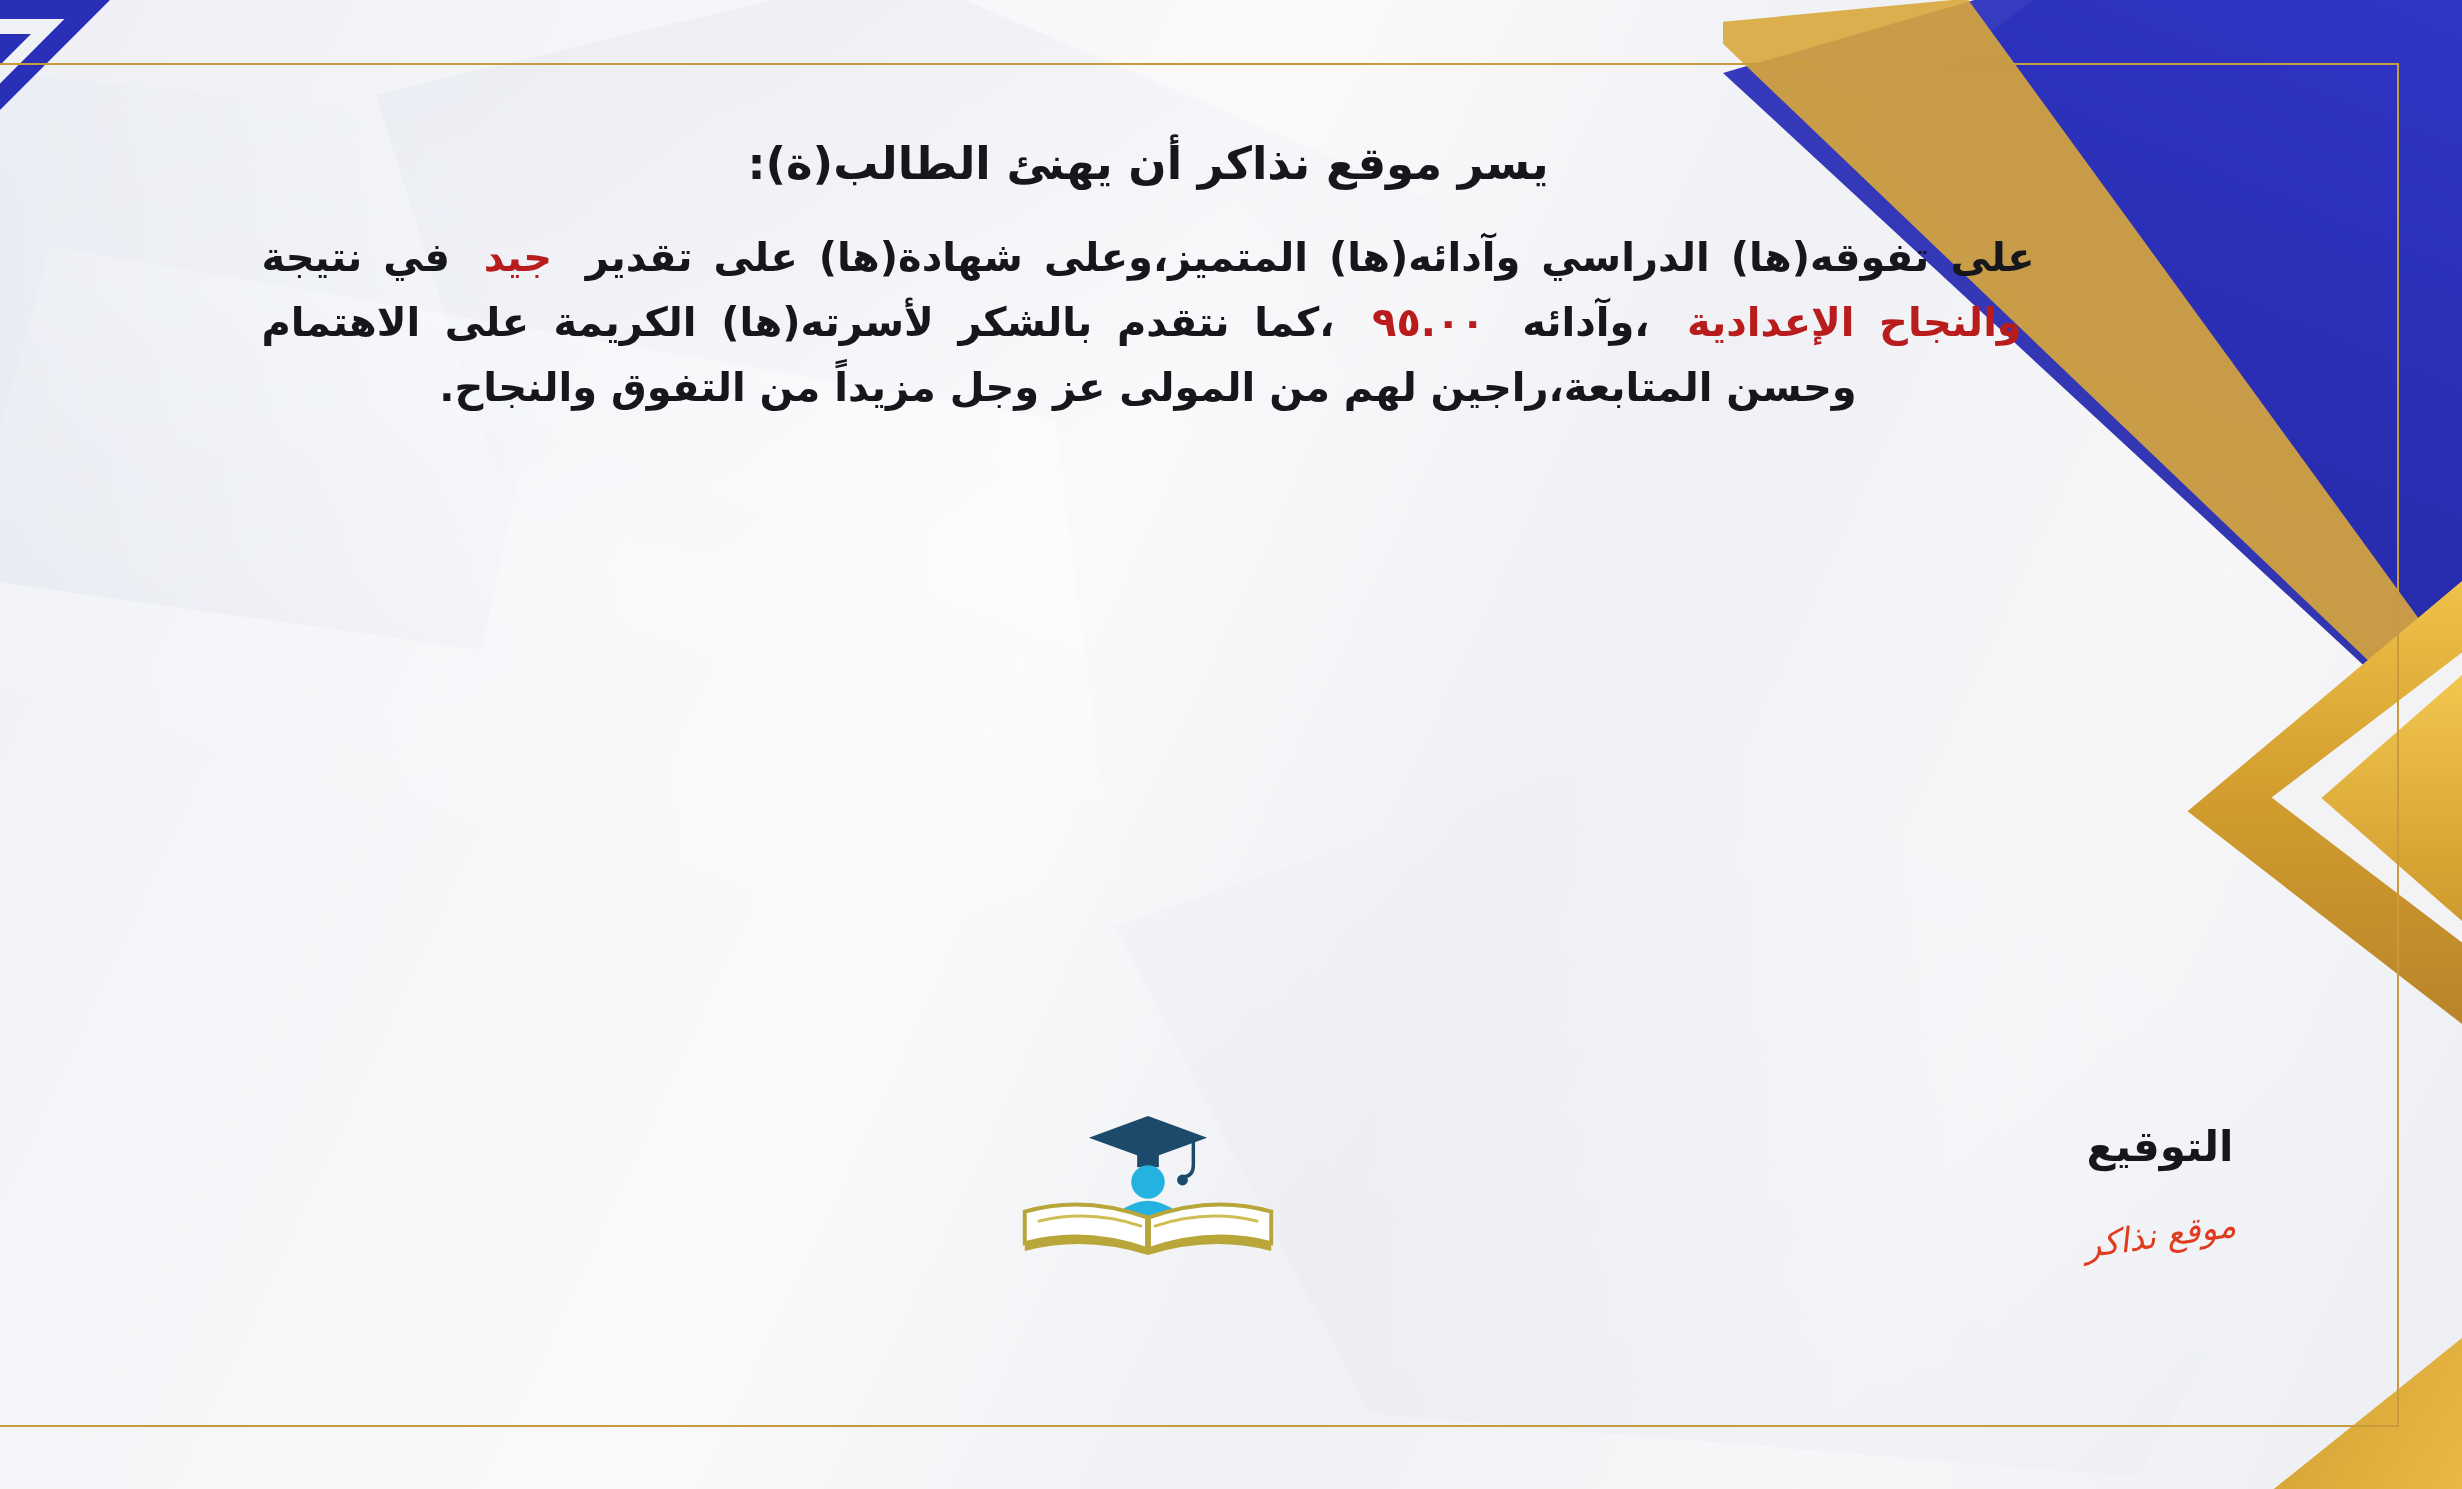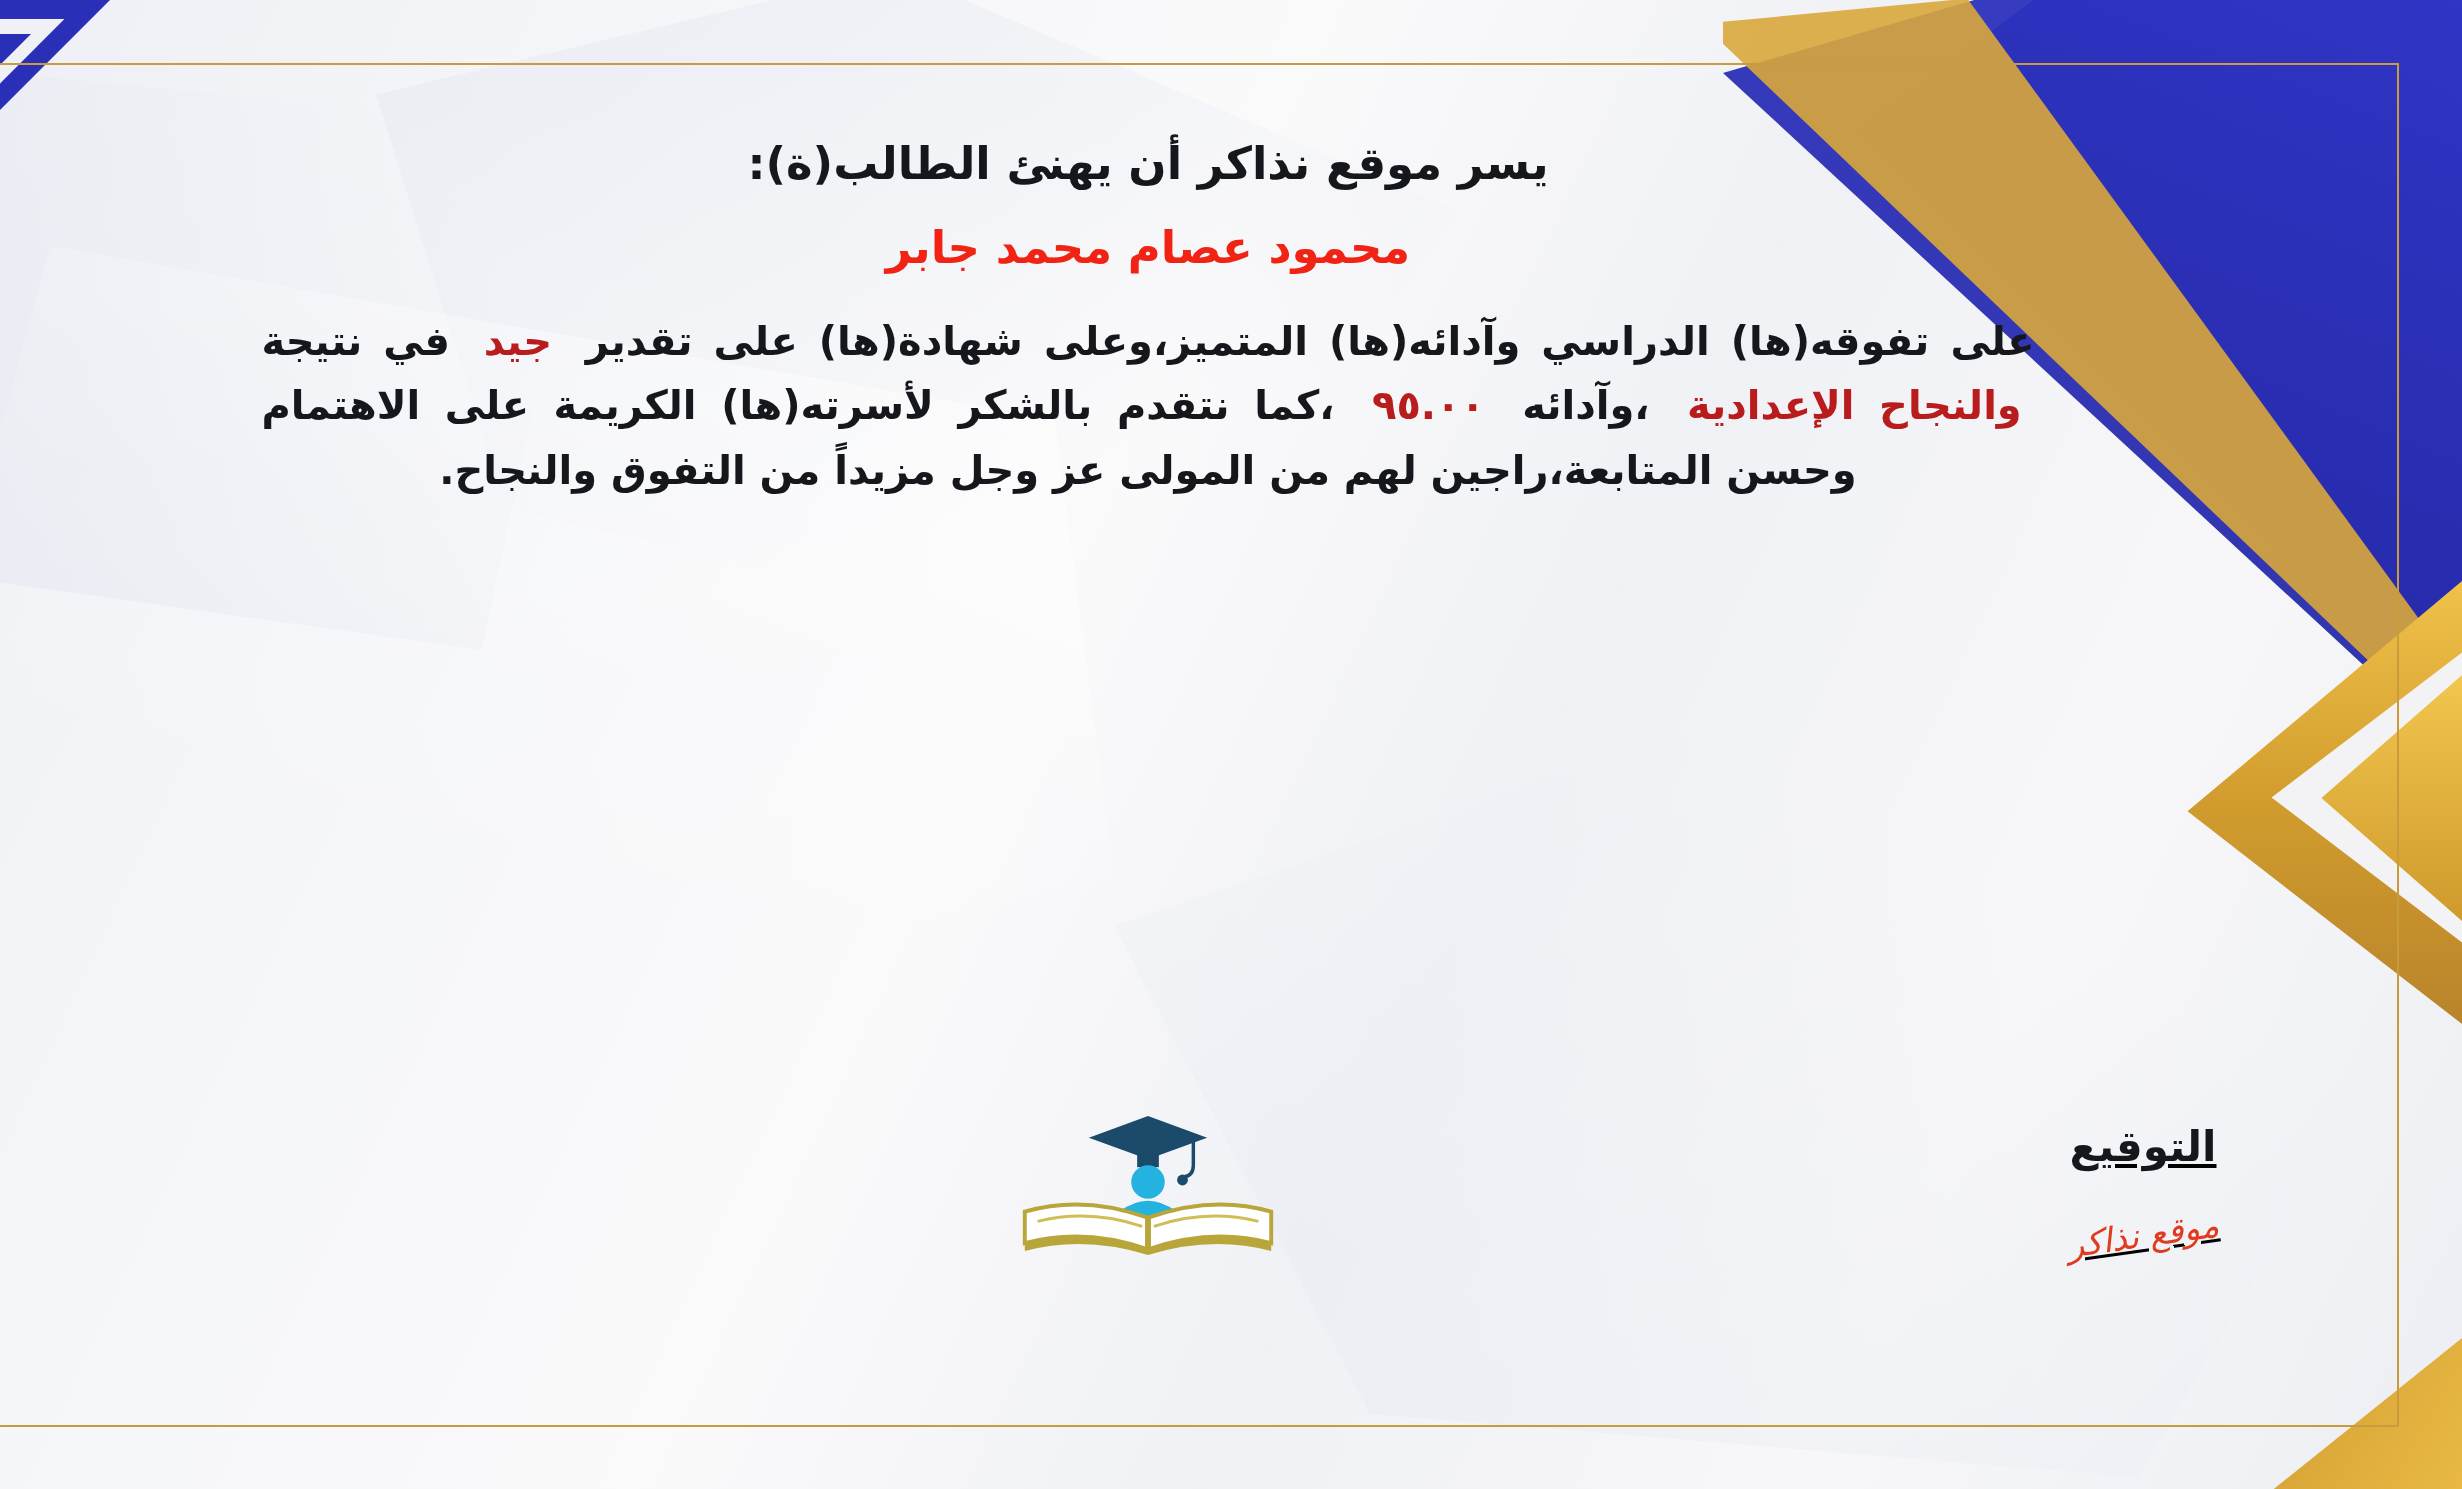--- a/index.html
+++ b/index.html
@@ -251,25 +251,24 @@
   .footer {
     position: absolute;
     bottom: 19.7px;
     left: 0;
     right: 0;
     height: 305px;
   }
 
   .signature {
     position: absolute;
-    right: 128px;
+    right: 111px;
     top: 19.7px;
     text-align: center;
     width: 256px;
-    text-decoration: underline;
   }
   .signature-label {
     font-size: 42px;
     color: #16171c;
     font-weight: 600;
   }
   .signature-mark {
     margin-top: 44px;
     font-family: "DejaVu Serif", "Liberation Serif", serif;
     font-size: 34px;
@@ -336,21 +335,20 @@
 
   <div class="gold-frame"></div>
 
   <div class="content">
 
 
     <div class="body-block">
 
       <div class="line-congrats">يسر موقع نذاكر أن يهنئ الطالب(ة):</div>
 
-      <div class="student-name">محمود عصام محمد جابر</div>
 
       <div class="paragraph">
         <span>على تفوقه(ها) الدراسي وآدائه(ها) المتميز،وعلى شهادة(ها) على تقدير</span>
         <span class="hl">جيد</span>
         <span>في نتيجة</span>
         <span class="hl">والنجاح الإعدادية</span>
         <span>،وآدائه</span>
         <span class="hl">٩٥.٠٠</span>
         <span>،كما نتقدم بالشكر لأسرته(ها) الكريمة على الاهتمام وحسن المتابعة،راجين لهم من المولى عز وجل مزيداً من التفوق والنجاح.</span>
       </div>

